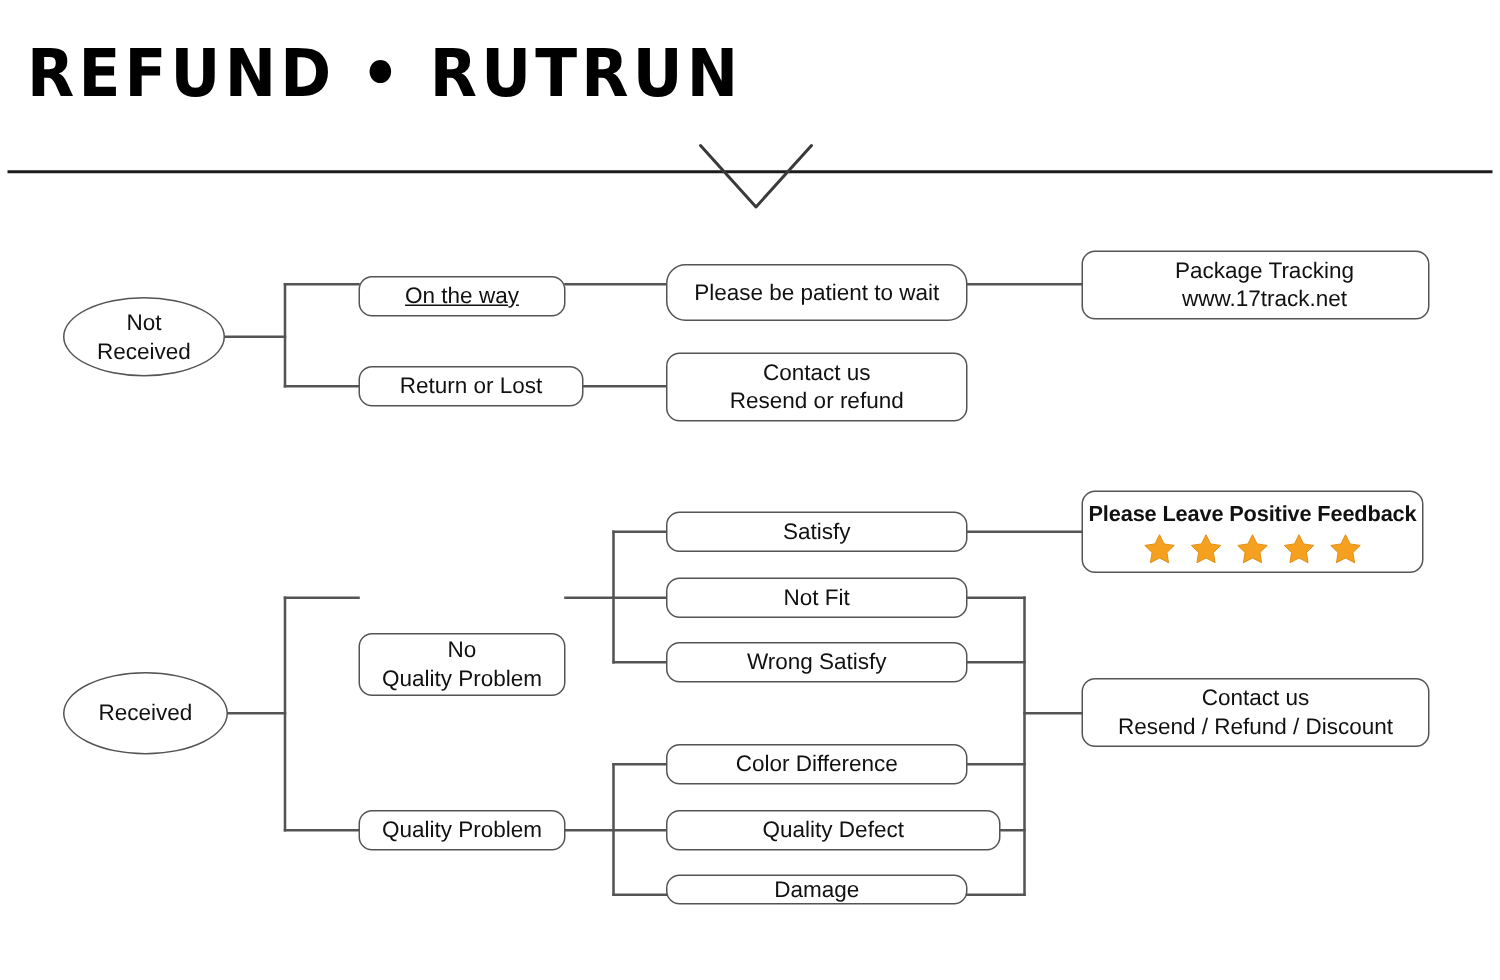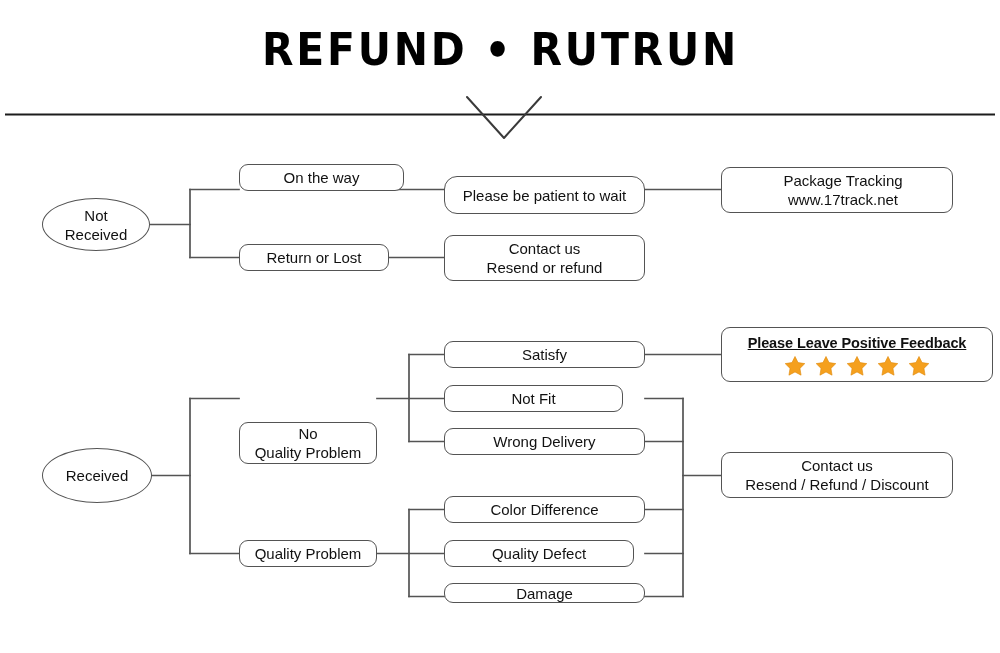--- a/index.html
+++ b/index.html
@@ -24,21 +24,21 @@
     width: 1000px;
     height: 653px;
   }
 
   
   .title-bar {
     position: absolute;
     left: 0;
     top: 22px;
     width: 1000px;
-    text-align: center;
+    text-align: left;
   }
   .title-text {
     display: inline-block;
     font-family: "DejaVu Sans", sans-serif;
     font-weight: 700;
     font-size: 44px;
     line-height: 56px;
     letter-spacing: 3px;
     color: #000000;
     transform: scaleX(0.93);
@@ -172,21 +172,21 @@
       <path d="M683,398.5 L683,596.5"></path>
       <path d="M683,475.5 L721,475.5"></path>
     </g>
   </svg>
 
   <div class="node ellipse" style="left:42px; top:198px; width:108px; height:53px;">
     <span class="node-label">Not
 Received</span>
   </div>
 
-  <div class="node rounded" style="left:239px; top:164px; width:165px; height:27px;">
+  <div class="node rounded" style="left:239px; top:184px; width:138px; height:27px;text-decoration:underline;">
     <span class="node-label">On the way</span>
   </div>
 
   <div class="node rounded" style="left:239px; top:244px; width:150px; height:27px;">
     <span class="node-label">Return or Lost</span>
   </div>
 
   <div class="node rounded" style="left:444px; top:176px; width:201px; height:38px;border-radius:13px;">
     <span class="node-label">Please be patient to wait</span>
   </div>
@@ -211,41 +211,41 @@
   </div>
 
   <div class="node rounded" style="left:239px; top:540px; width:138px; height:27px;">
     <span class="node-label">Quality Problem</span>
   </div>
 
   <div class="node rounded" style="left:444px; top:341px; width:201px; height:27px;">
     <span class="node-label">Satisfy</span>
   </div>
 
-  <div class="node rounded" style="left:444px; top:385px; width:179px; height:27px;">
+  <div class="node rounded" style="left:444px; top:385px; width:201px; height:27px;">
     <span class="node-label">Not Fit</span>
   </div>
 
   <div class="node rounded" style="left:444px; top:428px; width:201px; height:27px;">
-    <span class="node-label">Wrong Delivery</span>
+    <span class="node-label">Wrong Satisfy</span>
   </div>
 
   <div class="node rounded" style="left:444px; top:496px; width:201px; height:27px;">
     <span class="node-label">Color Difference</span>
   </div>
 
-  <div class="node rounded" style="left:444px; top:540px; width:190px; height:27px;">
+  <div class="node rounded" style="left:444px; top:540px; width:223px; height:27px;">
     <span class="node-label">Quality Defect</span>
   </div>
 
   <div class="node rounded" style="left:444px; top:583px; width:201px; height:20px;">
     <span class="node-label">Damage</span>
   </div>
 
-  <div class="node rounded feedback" style="left:721px; top:327px; width:272px; height:55px;text-decoration:underline;">
+  <div class="node rounded feedback" style="left:721px; top:327px; width:228px; height:55px;">
     <span class="feedback-title">Please Leave Positive Feedback</span>
     <span class="stars">
       <svg class="star" viewBox="0 0 24 24">
         <path d="M12 1.6 15.3 8.3 22.7 9.4 17.4 14.6 18.6 22 12 18.5 5.4 22 6.6 14.6 1.3 9.4 8.7 8.3Z" fill="#F5A01E" stroke="#E08C10" stroke-width="0.7" stroke-linejoin="round"></path>
       </svg>
       <svg class="star" viewBox="0 0 24 24">
         <path d="M12 1.6 15.3 8.3 22.7 9.4 17.4 14.6 18.6 22 12 18.5 5.4 22 6.6 14.6 1.3 9.4 8.7 8.3Z" fill="#F5A01E" stroke="#E08C10" stroke-width="0.7" stroke-linejoin="round"></path>
       </svg>
       <svg class="star" viewBox="0 0 24 24">
         <path d="M12 1.6 15.3 8.3 22.7 9.4 17.4 14.6 18.6 22 12 18.5 5.4 22 6.6 14.6 1.3 9.4 8.7 8.3Z" fill="#F5A01E" stroke="#E08C10" stroke-width="0.7" stroke-linejoin="round"></path>

